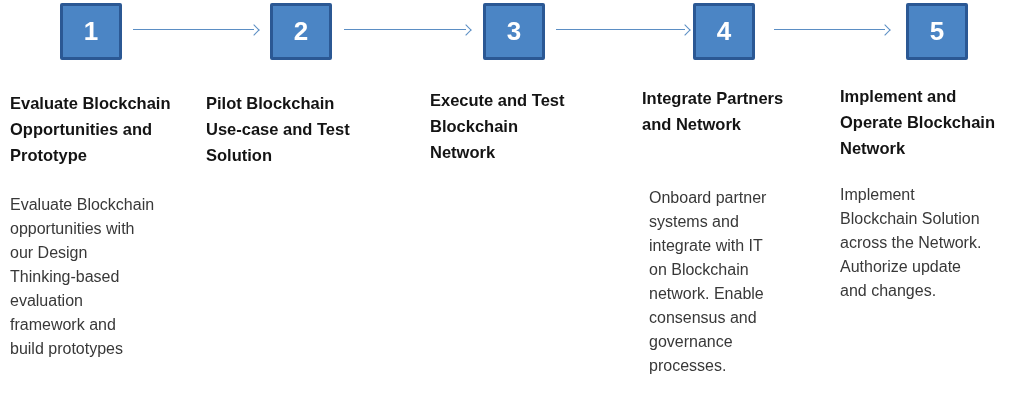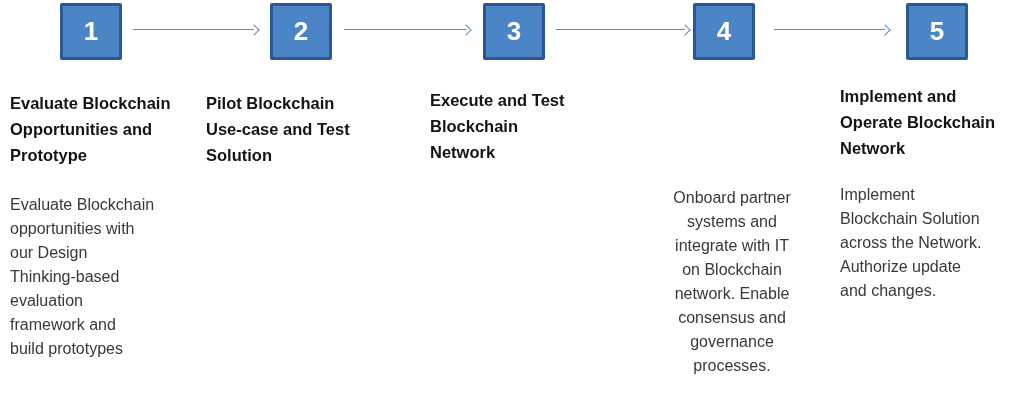--- a/index.html
+++ b/index.html
@@ -90,21 +90,21 @@
   }
   #title1 { left: 10px;  top: 90px; }
   #title2 { left: 206px; top: 90px; }
   #title3 { left: 430px; top: 87px; }
   #title4 { left: 642px; top: 85px; }
   #title5 { left: 840px; top: 83px; }
 
   #body1 { left: 10px;  top: 193px; }
   #body2 { left: 222px; top: 194px; }
   #body3 { left: 430px; top: 189px; }
-  #body4 { left: 632px; top: 186px; text-align: center; }
+  #body4 { left: 649px; top: 186px; }
   #body5 { left: 840px; top: 183px; }
 </style>
 </head>
 <body>
 
 <div class="canvas">
 
   <div class="step-box" id="box1">
     <span>1</span>
   </div>
@@ -140,20 +140,22 @@
 
   <div class="col-title" id="title1">Evaluate Blockchain
 Opportunities and
 Prototype</div>
   <div class="col-title" id="title2">Pilot Blockchain
 Use-case and Test
 Solution</div>
   <div class="col-title" id="title3">Execute and Test
 Blockchain
 Network</div>
+  <div class="col-title" id="title4">Integrate Partners
+and Network</div>
   <div class="col-title" id="title5">Implement and
 Operate Blockchain
 Network</div>
 
   <div class="col-body" id="body1">Evaluate Blockchain
 opportunities with
 our Design
 Thinking-based
 evaluation
 framework and

